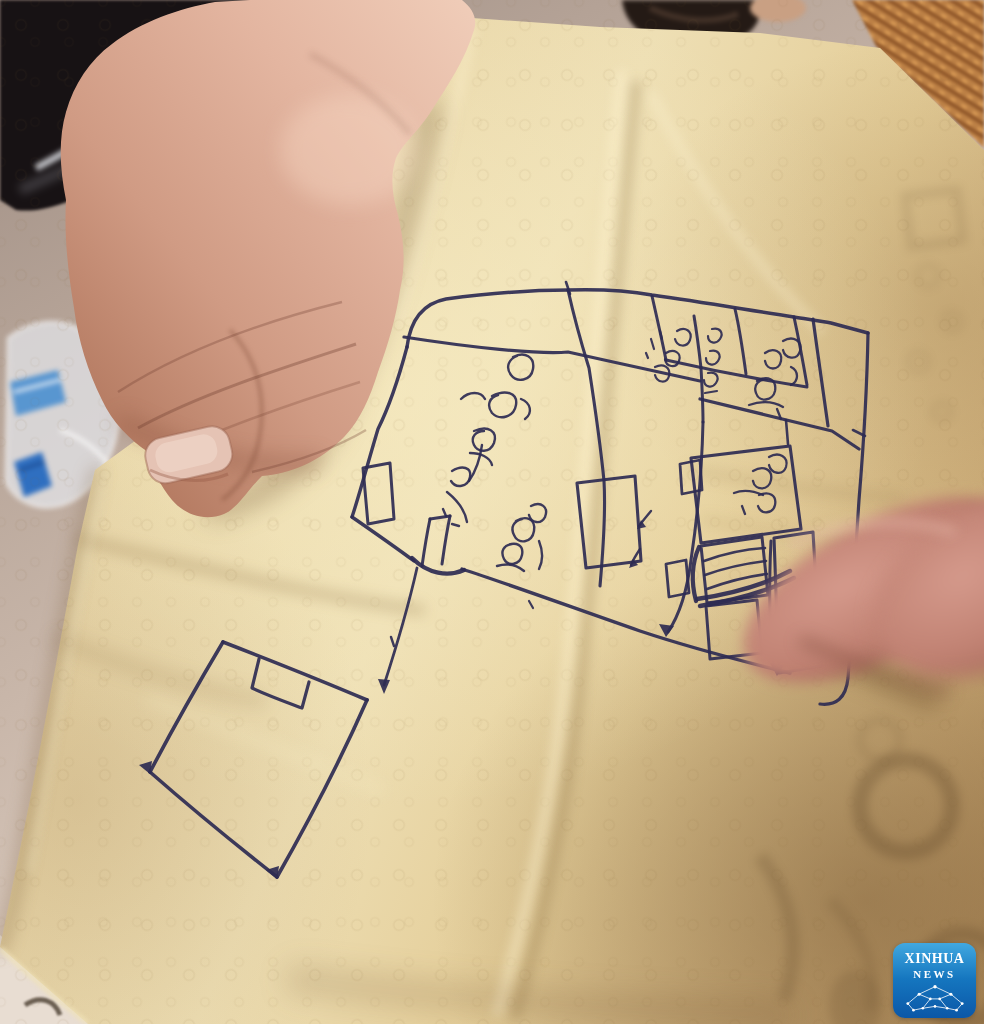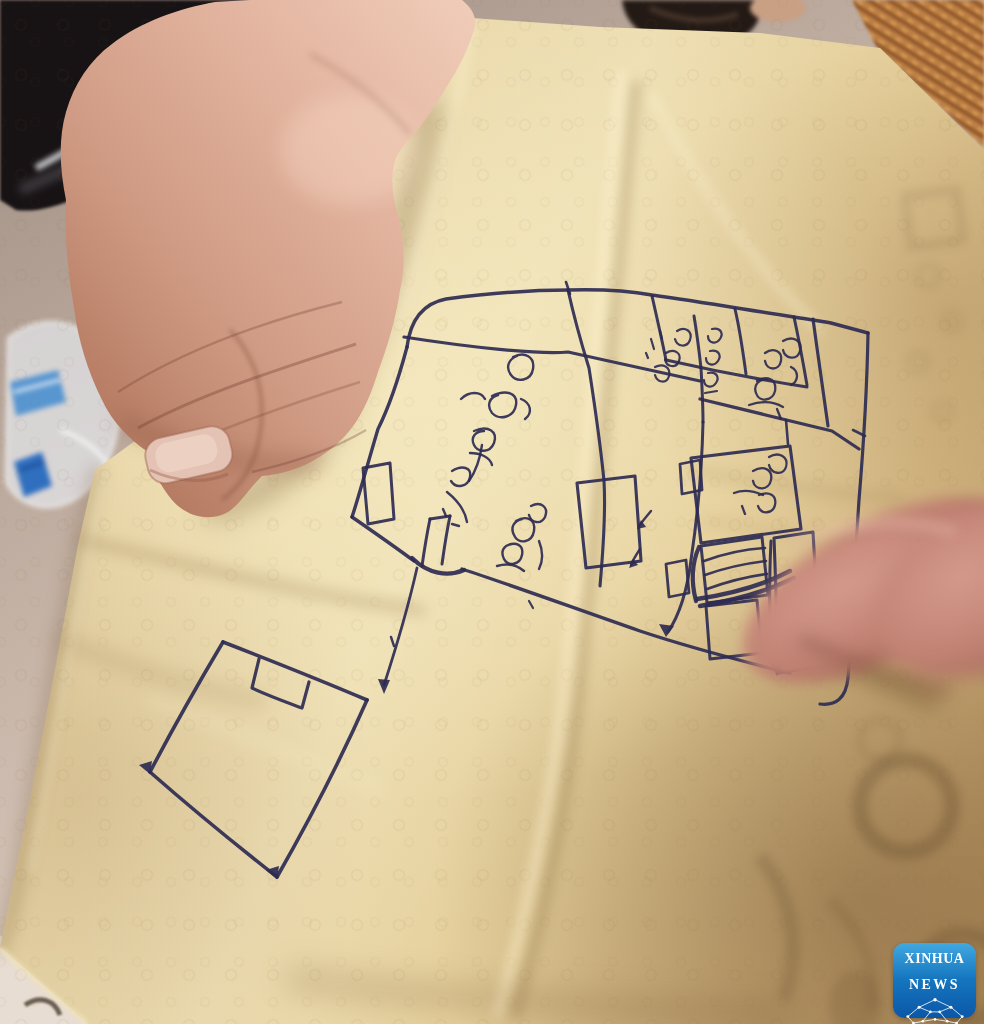--- a/index.html
+++ b/index.html
@@ -20,22 +20,22 @@
     clip-path:inherit;opacity:.55;
     background-image:
       radial-gradient(circle, rgba(0,0,0,0) 4px, rgba(130,100,55,.14) 5px, rgba(0,0,0,0) 7px),
       radial-gradient(circle, rgba(0,0,0,0) 3px, rgba(130,100,55,.10) 4px, rgba(0,0,0,0) 6px);
     background-size:42px 50px,34px 40px;background-position:0 0,18px 22px;}
   .logo{position:absolute;left:893px;top:943px;width:83px;height:75px;border-radius:12px;
     background:linear-gradient(180deg,#41a8e0 0%,#1576bf 48%,#0b57a7 100%);
     box-shadow:0 1px 4px rgba(0,0,0,.25);text-align:center;color:#fff;}
   .logo .t1{font-family:"Liberation Serif",serif;font-weight:bold;font-size:14px;
     letter-spacing:.5px;margin-top:8px;}
-  .logo .t2{font-family:"Liberation Serif",serif;font-weight:bold;font-size:14px;
-    letter-spacing:2.5px;margin-top:10px;}
+  .logo .t2{font-family:"Liberation Serif",serif;font-weight:bold;font-size:11px;
+    letter-spacing:2.5px;margin-top:1px;}
   .logo svg{display:block;margin:2px auto 0;}
 </style>
 </head>
 <body>
 
 <div class="stage">
 
   <svg class="layer" viewBox="0 0 984 1024">
     <defs>
       <pattern id="weave" width="13" height="11" patternUnits="userSpaceOnUse" patternTransform="rotate(32)">

